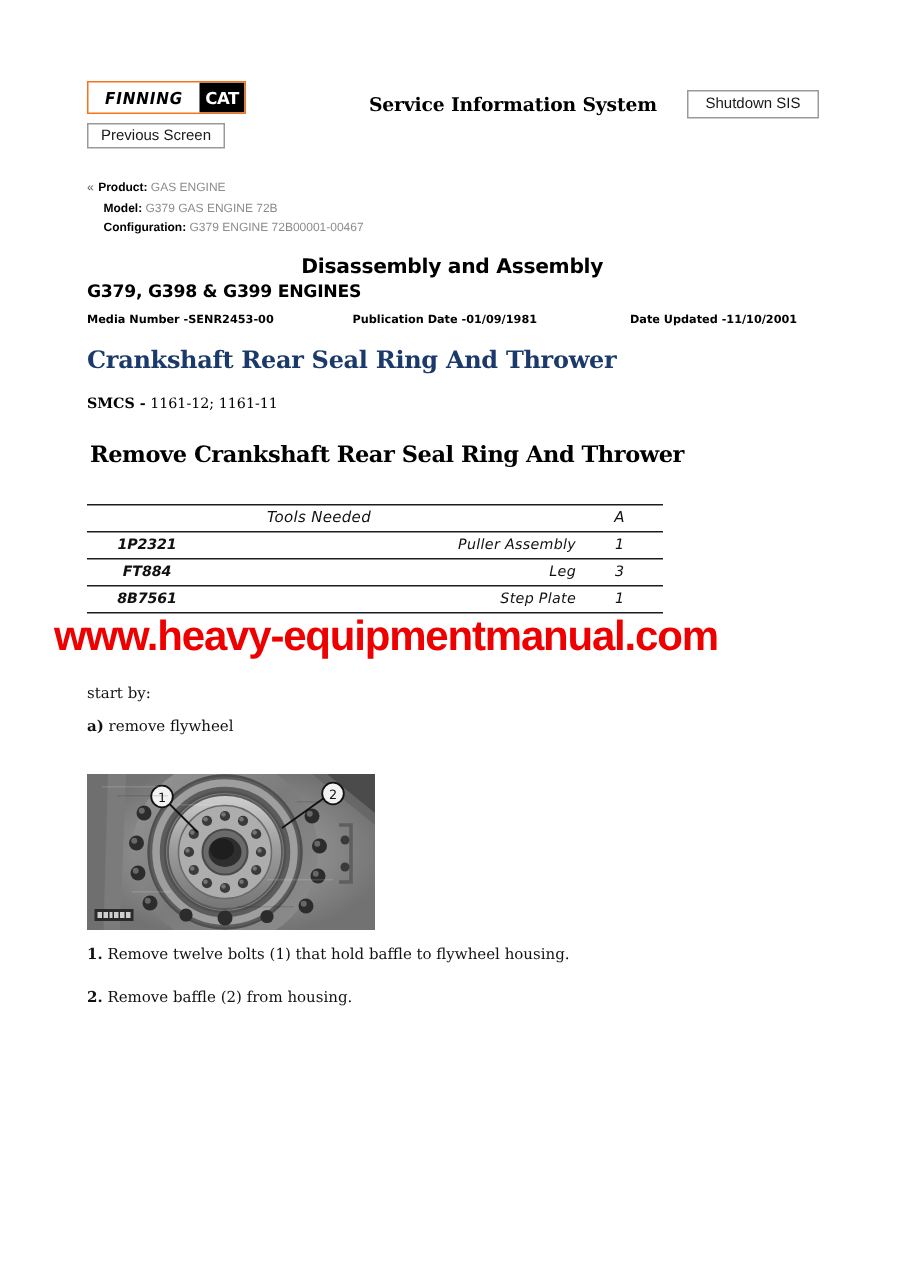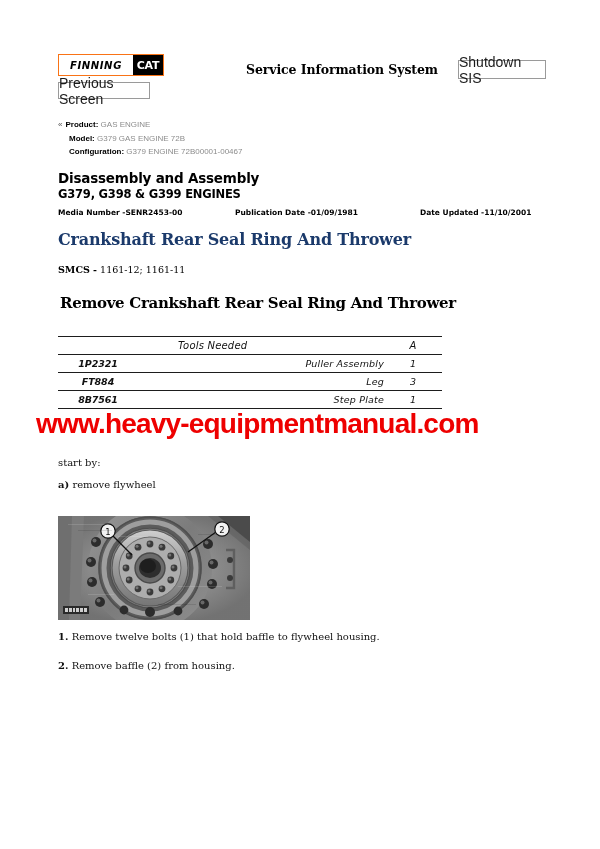--- a/index.html
+++ b/index.html
@@ -67,21 +67,21 @@
     display: flex;
     align-items: center;
     justify-content: center;
   }
 
   .btn {
     position: absolute;
     border: 1px solid #9a9a9a;
     background: #ffffff;
     font-family: "Liberation Sans", sans-serif;
-    font-size: 14px;
+    font-size: 10px;
     color: #1a1a1a;
     padding: 0;
     display: flex;
     align-items: center;
     justify-content: center;
     box-sizing: border-box;
     cursor: pointer;
   }
   .btn-prev {
     left: 0px;
@@ -144,20 +144,21 @@
     top: 170px;
     width: 487px;
   }
   .doc-title {
     font-family: "DejaVu Sans", sans-serif;
     font-size: 13.5px;
     font-weight: bold;
     color: #000;
     letter-spacing: -0.2px;
     line-height: 16px;
+    text-align: center;
   }
   .doc-subtitle {
     font-family: "DejaVu Sans", sans-serif;
     font-size: 11.5px;
     font-weight: bold;
     color: #000;
     letter-spacing: -0.2px;
     line-height: 15px;
     margin-top: 1px;
   }

